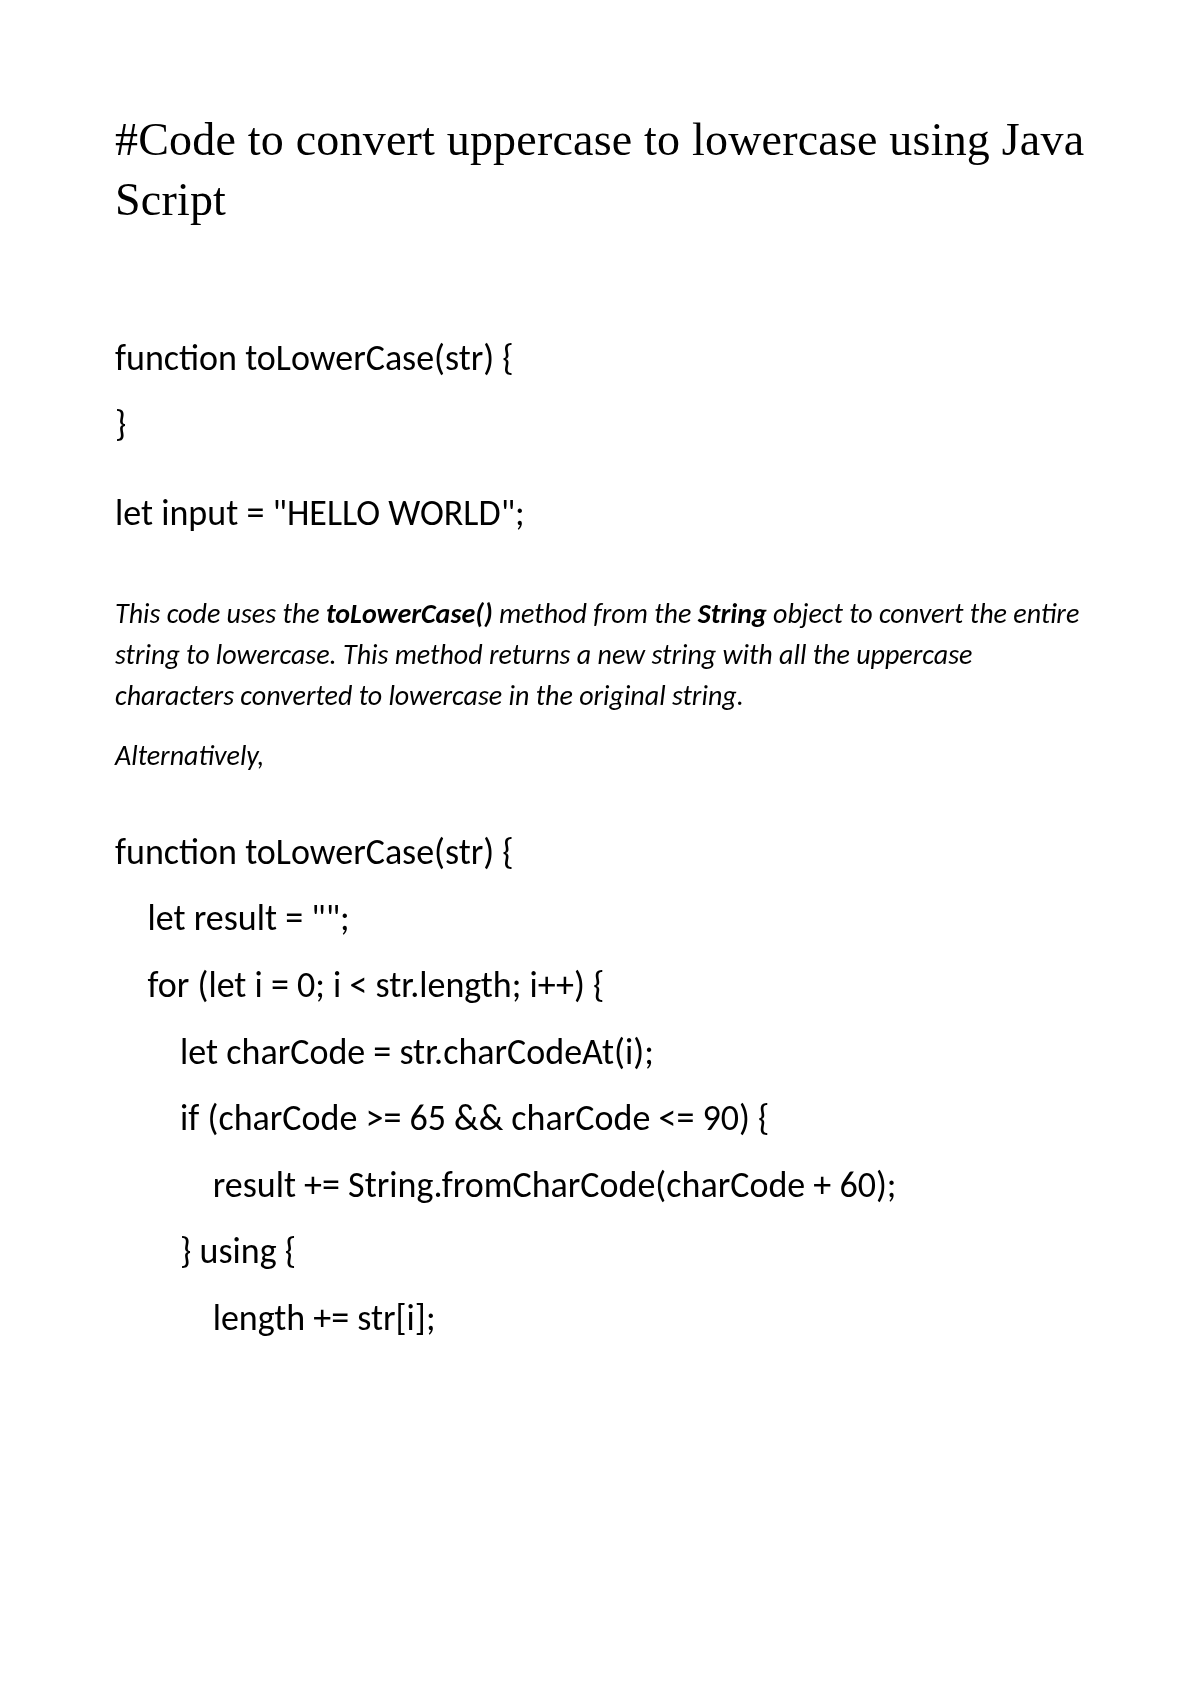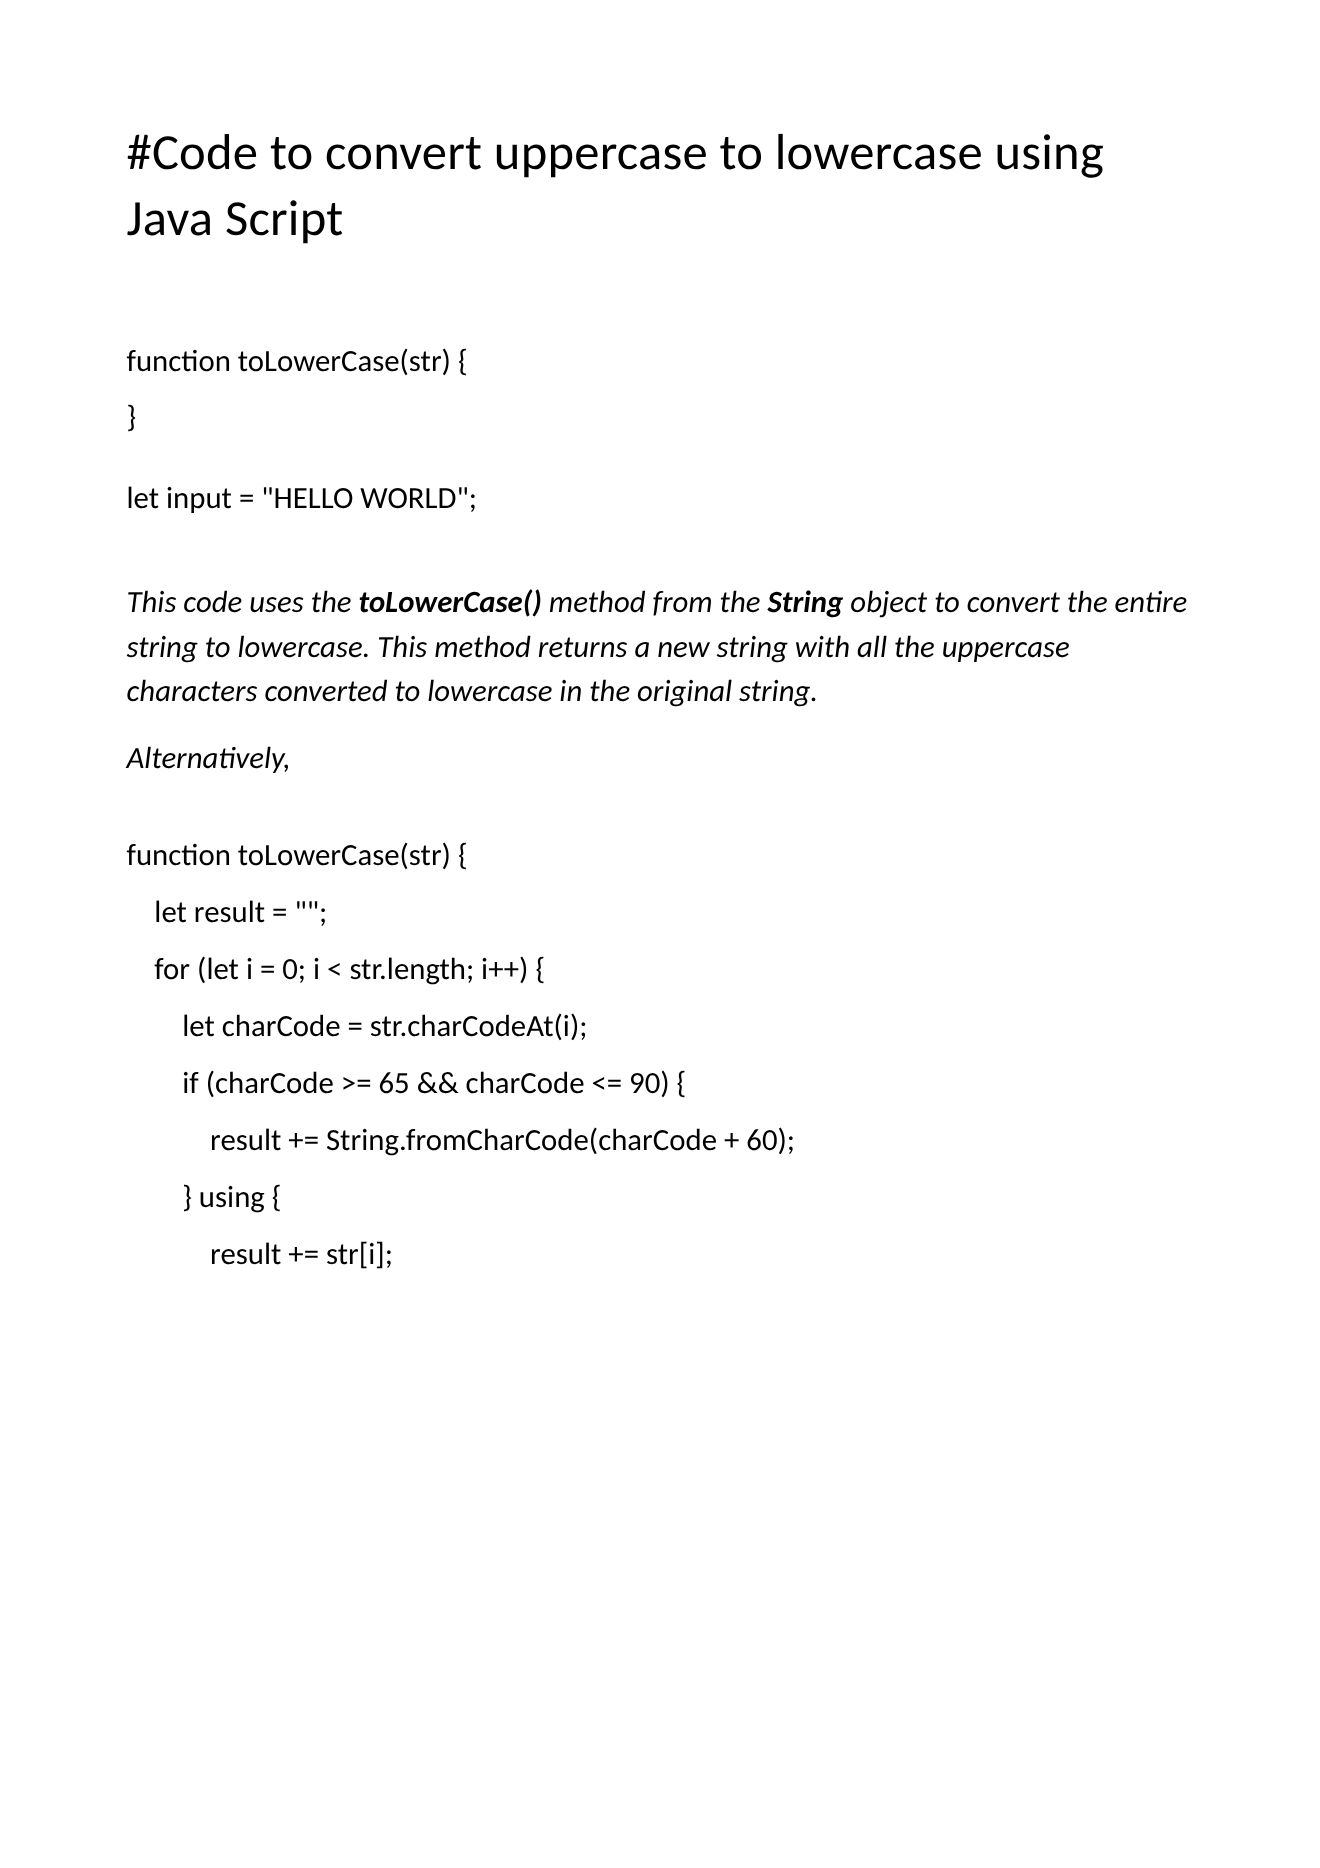--- a/index.html
+++ b/index.html
@@ -12,25 +12,26 @@
       height: 1698px;
       background: #ffffff;
       font-family: Calibri, 'Segoe UI', Arial, sans-serif;
       color: #000000;
       padding: 110px 115px 0 115px;
     }
     .title {
       font-size: 46px;
       font-weight: 400;
       line-height: 1.3;
-      margin-bottom: 72px;
+      margin-bottom: 95px;
       letter-spacing: 0.2px;
+      font-family: Liberation Serif, serif;
     }
     .code-block {
-      font-size: 28px;
+      font-size: 36px;
       line-height: 1.85;
       margin-bottom: 48px;
     }
     .code-line {
       white-space: pre;
     }
     .paragraph {
       font-size: 28px;
       line-height: 1.45;
       margin-bottom: 20px;
@@ -64,14 +65,14 @@
 <div class="spacer"></div>
 
 <div class="code-block">
   <div class="code-line">function toLowerCase(str) {</div>
   <div class="code-line">    let result = "";</div>
   <div class="code-line">    for (let i = 0; i &lt; str.length; i++) {</div>
   <div class="code-line">        let charCode = str.charCodeAt(i);</div>
   <div class="code-line">        if (charCode &gt;= 65 &amp;&amp; charCode &lt;= 90) {</div>
   <div class="code-line">            result += String.fromCharCode(charCode + 60);</div>
   <div class="code-line">        } using {</div>
-  <div class="code-line">            result += str[i];</div>
+  <div class="code-line">            length += str[i];</div>
 </div>
 
 </body></html>

